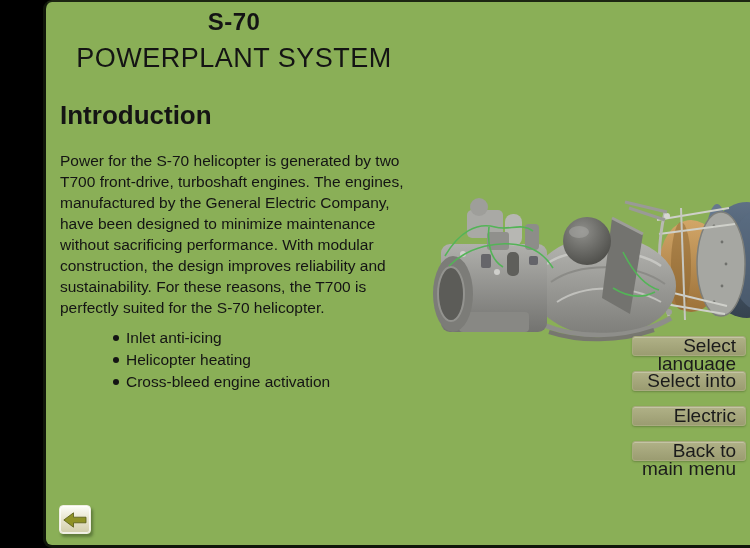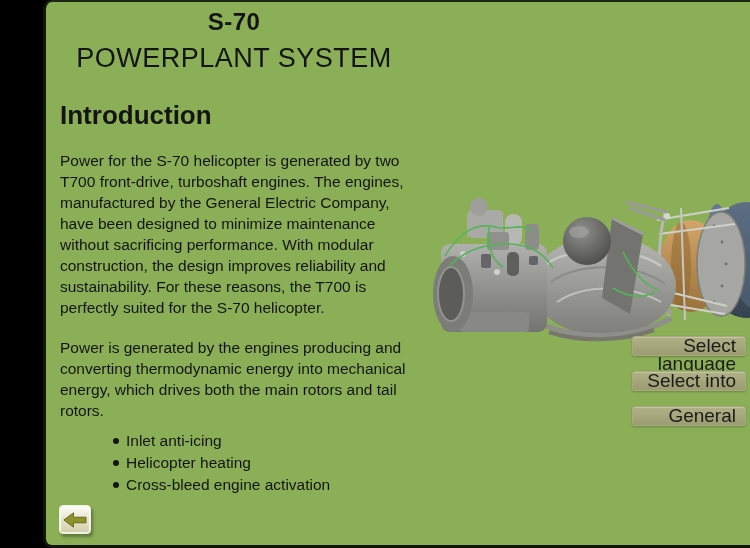--- a/index.html
+++ b/index.html
@@ -53,21 +53,20 @@
 
   <div class="titleblock">
     <div class="title1">S-70</div>
     <div class="title2">POWERPLANT SYSTEM</div>
   </div>
 
   <div class="heading">Introduction</div>
 
   <div class="textcol">
     <p>Power for the S-70 helicopter is generated by two T700 front-drive, turboshaft engines. The engines, manufactured by the General Electric Company, have been designed to minimize maintenance without sacrificing performance. With modular construction, the design improves reliability and sustainability. For these reasons, the T700 is perfectly suited for the S-70 helicopter.</p>
-    <p>Power is generated by the engines producing and converting thermodynamic energy into mechanical energy, which drives both the main rotors and tail rotors.</p>
     <ul class="bullets">
       <li>Inlet anti-icing</li>
       <li>Helicopter heating</li>
       <li>Cross-bleed engine activation</li>
     </ul>
   </div>
 
   <svg class="engine" viewBox="0 0 362 148" xmlns="http://www.w3.org/2000/svg">
     <defs>
       <linearGradient id="gExh" x1="0" y1="0" x2="0" y2="1">
@@ -169,25 +168,26 @@
         <rect x="0" y="6" width="15" height="3.4"></rect>
           <rect x="17.5" y="6" width="3.4" height="3.4"></rect>
         <rect x="0" y="11" width="15" height="3.4"></rect>
           <rect x="17.5" y="11" width="3.4" height="3.4"></rect>
         <rect x="0" y="16" width="15" height="3.4"></rect>
           <rect x="17.5" y="16" width="3.4" height="3.4"></rect>
       </g>
     </svg>
   </div>
 
-  <div class="bar r2">General</div>
+  <div class="bar r2">Electric</div>
   <div class="sq i2">
     <span class="ltr">ch</span>
   </div>
 
+  <div class="bar r3">Back to main menu</div>
   <div class="sq i3">
     <svg width="24" height="16" viewBox="0 0 24 16">
       <path d="M23 5.2 L10.5 5.2 L10.5 0.8 L0.8 8 L10.5 15.2 L10.5 10.8 L23 10.8 Z" fill="#8f9226" stroke="#565a14" stroke-width="0.8"></path>
     </svg>
   </div>
 
   <div class="sq i4">
     <svg width="22" height="20" viewBox="0 0 22 20">
       <g fill="#7d8024">
         <rect x="0" y="1" width="15" height="3.4"></rect>

